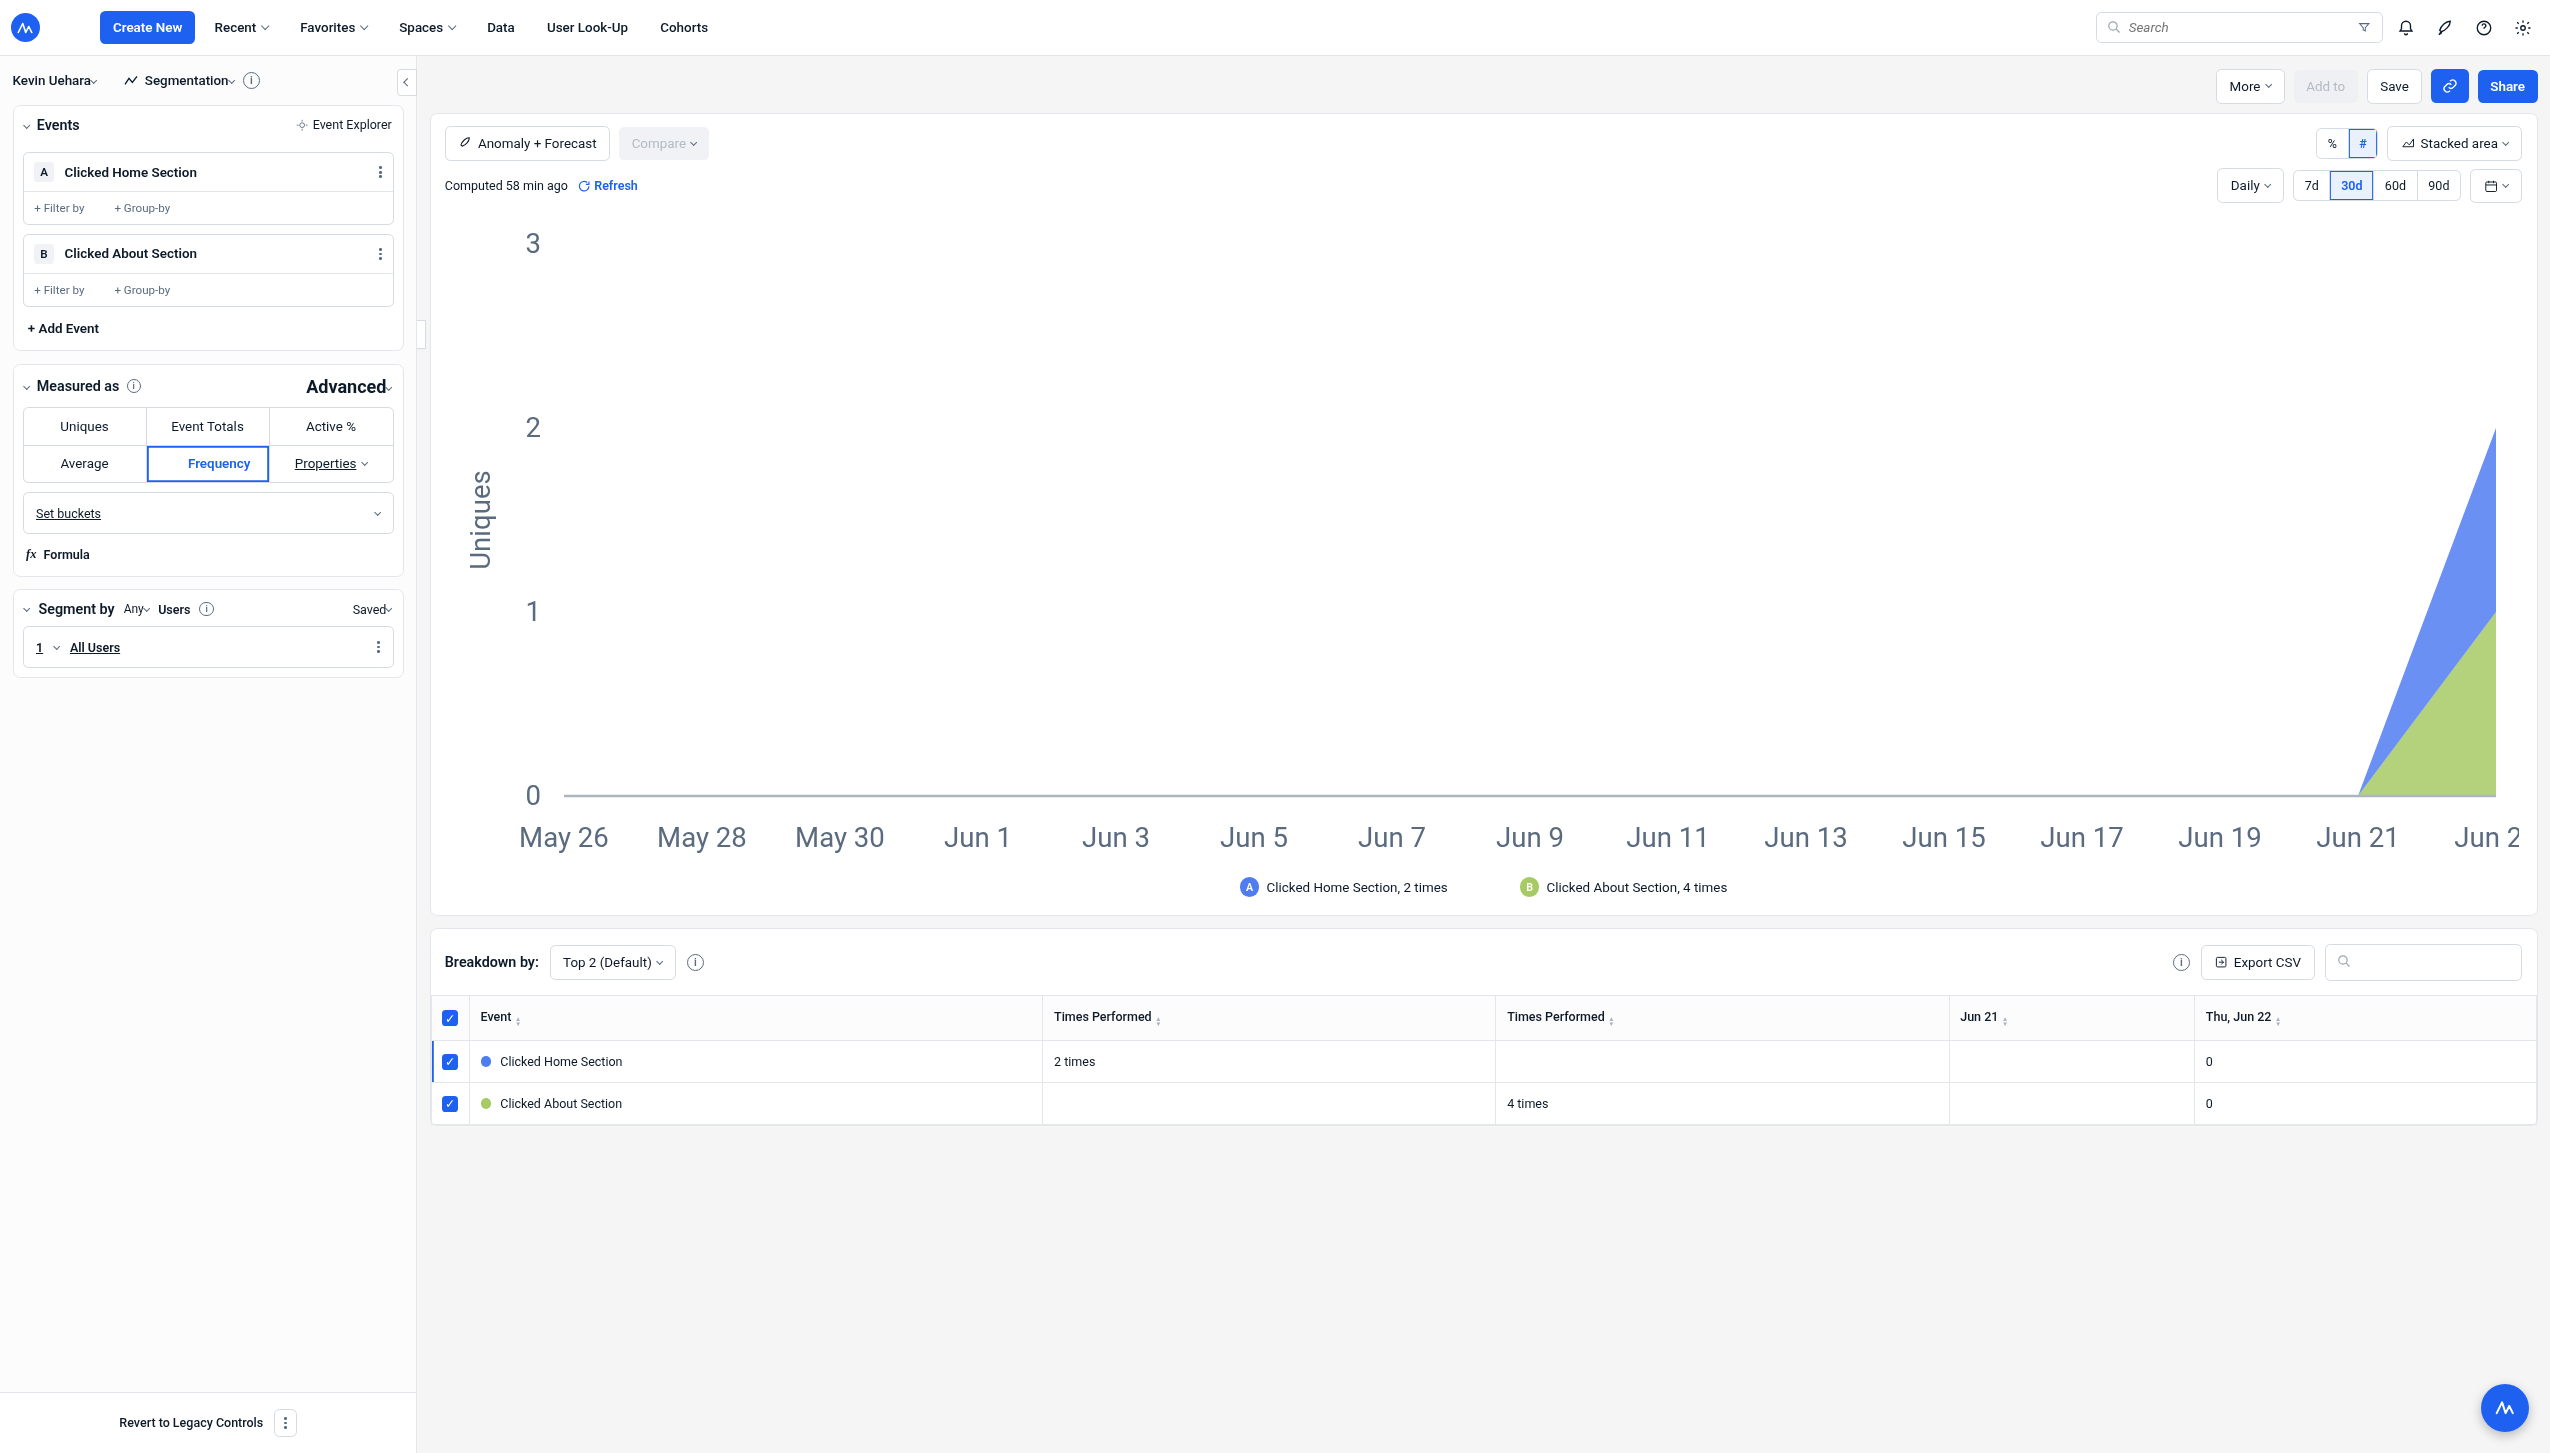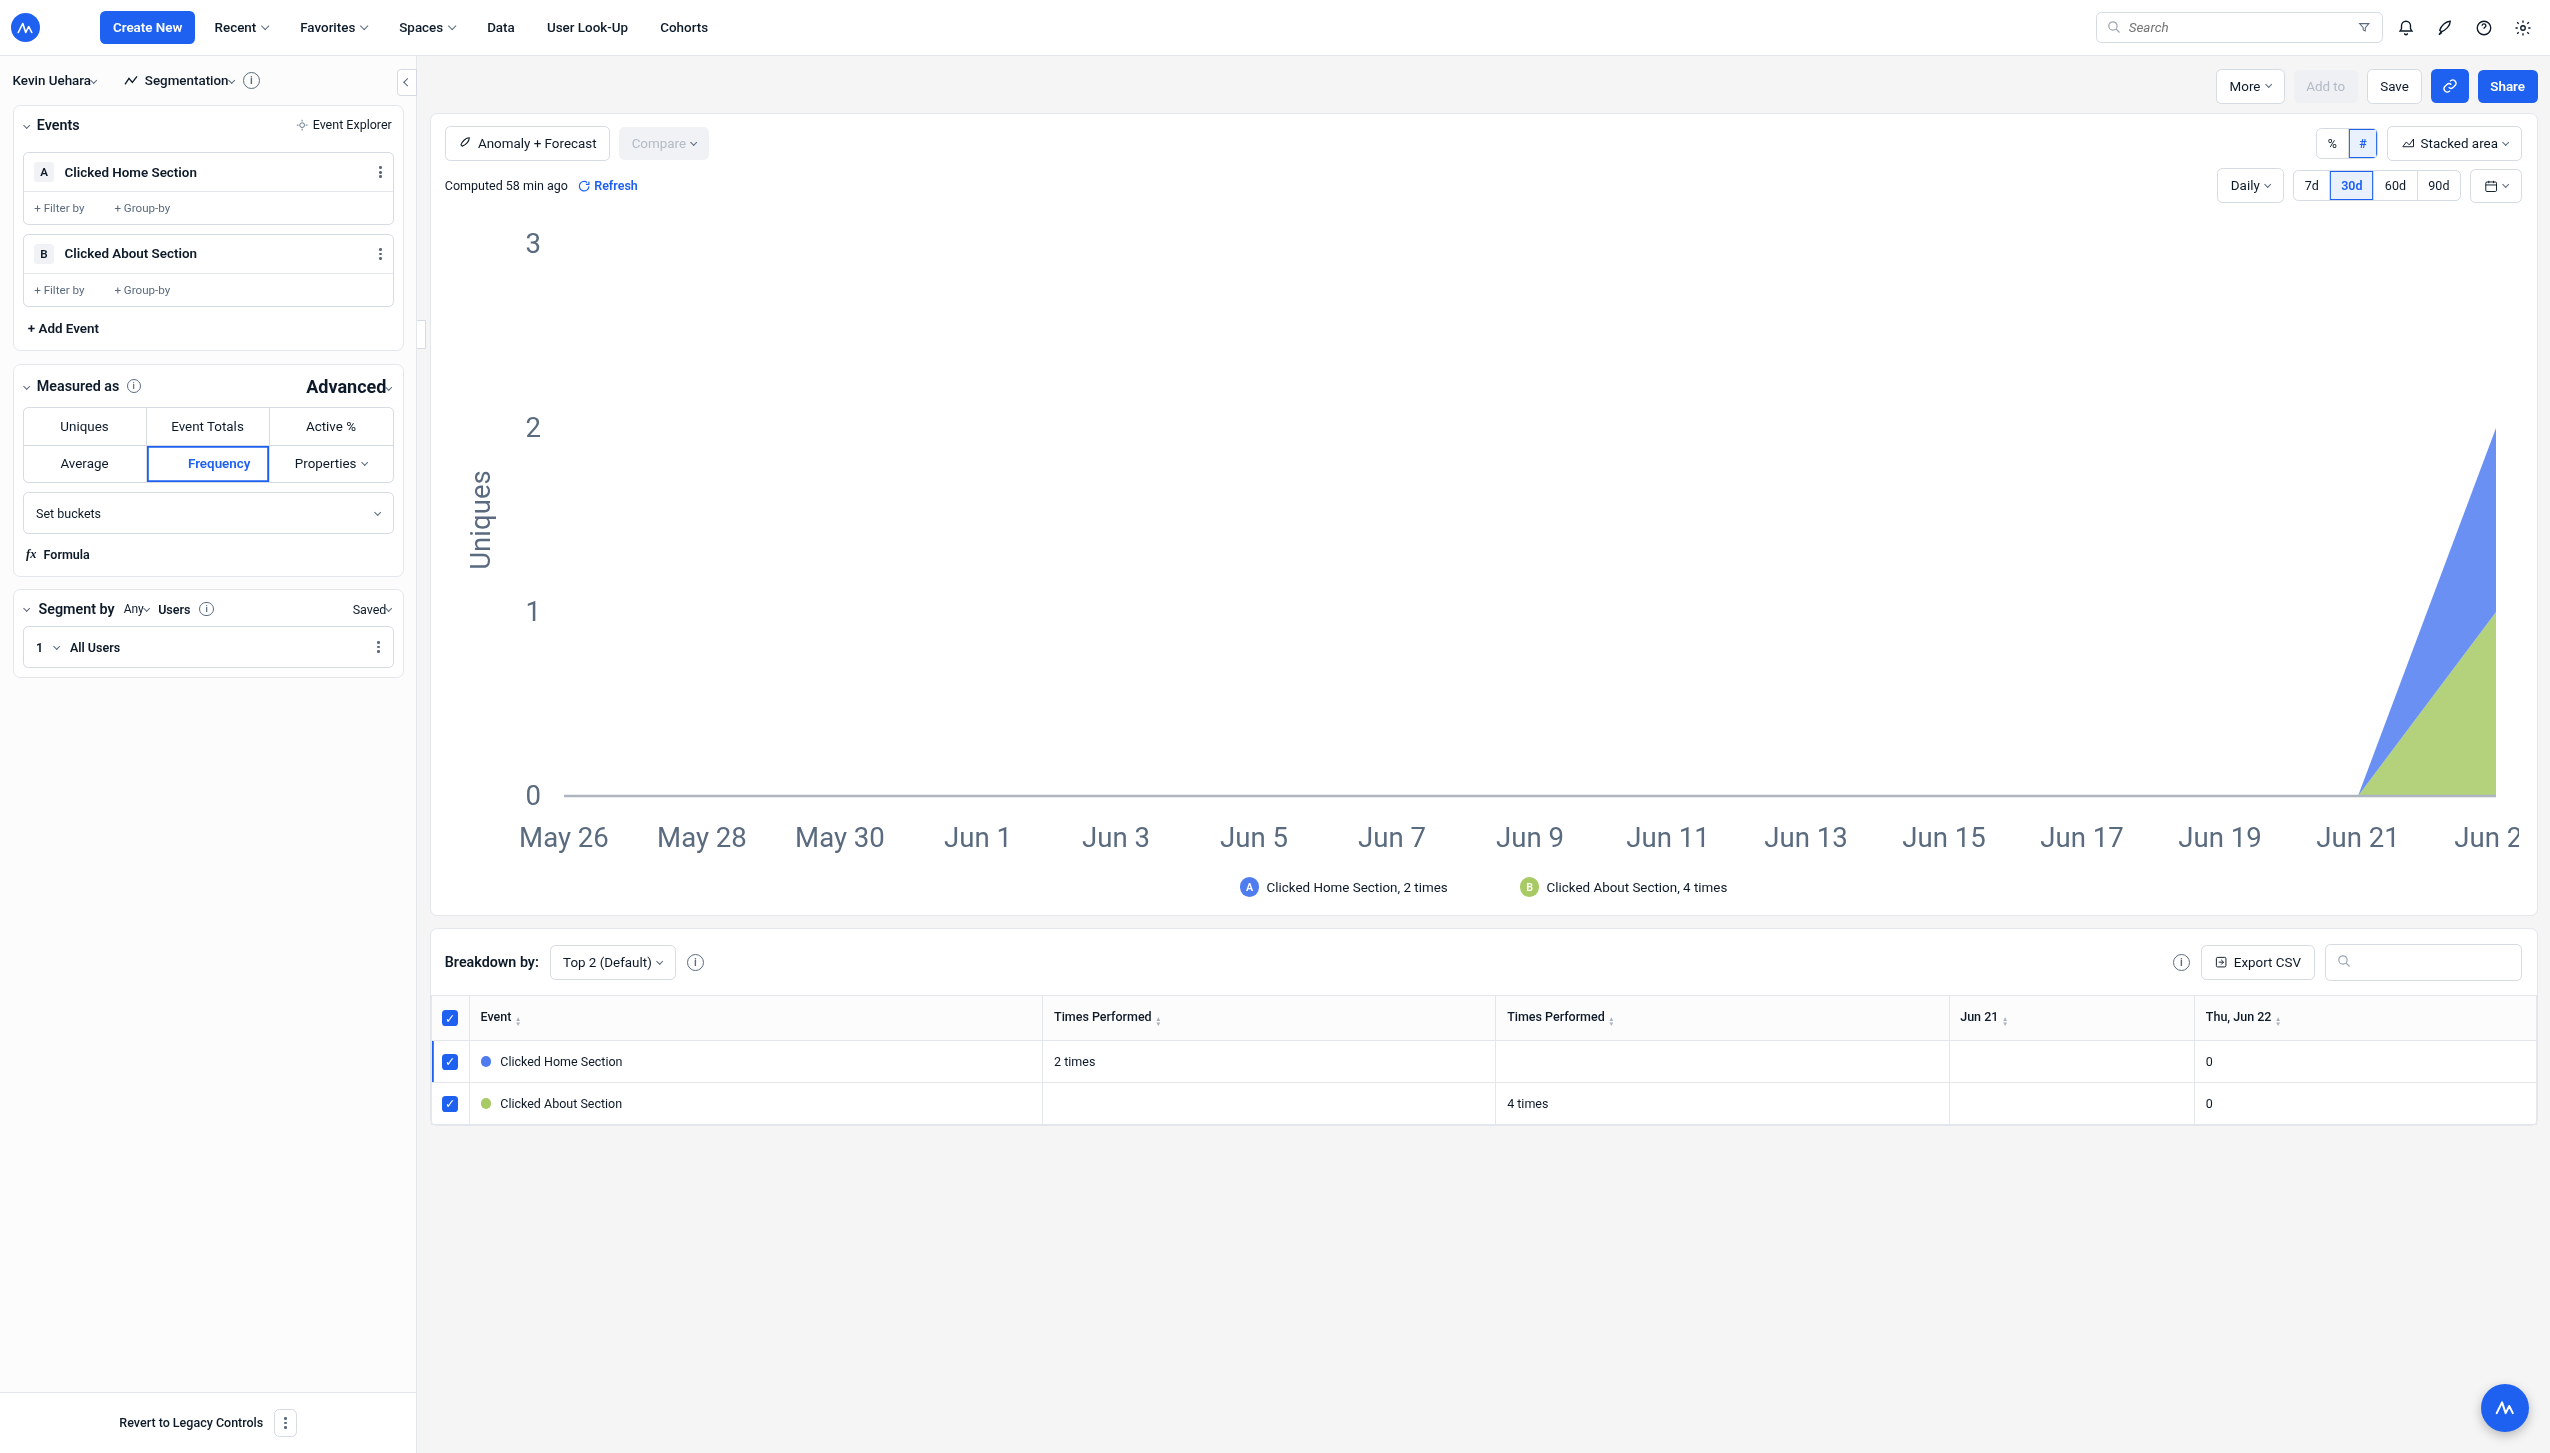--- a/index.html
+++ b/index.html
@@ -34,22 +34,22 @@
 .kebab span{width:2.7px;height:2.7px;background:#5a6b7f;border-radius:50%;}
 .event-bottom{border-top:0.9px solid #e3e7ec;padding:9px 10.7px;display:flex;gap:30px;}
 .event-bottom a{color:#5a6b7f;font-size:11.6px;}
 .add-event{padding:5.4px 14.3px 14.3px;}
 .add-event a{font-weight:600;font-size:13.4px;}
 .seg-grid{display:grid;grid-template-columns:repeat(3,1fr);border:0.9px solid #d5dbe3;border-radius:5.4px;margin:0 9px;}
 .seg-grid .cell{padding:10.7px 3.6px;text-align:center;border-right:0.9px solid #d5dbe3;border-bottom:0.9px solid #d5dbe3;font-size:13.4px;cursor:pointer;}
 .seg-grid .cell:nth-child(3n){border-right:none;}
 .seg-grid .cell:nth-child(n+4){border-bottom:none;}
 .seg-grid .cell.active{box-shadow:inset 0 0 0 1.8px #1e61f0;color:#1e61f0;font-weight:600;padding-left:27px;}
-.dropdown{border:0.9px solid #d5dbe3;border-radius:5.4px;margin:9px;padding:12.5px;display:flex;justify-content:space-between;align-items:center;cursor:pointer;}
-.props-btn{display:inline-flex;align-items:center;gap:5.4px;justify-content:center;}
+.dropdown{border:0.9px solid #d5dbe3;border-radius:5.4px;margin:9px;padding:12.5px;display:flex;justify-content:space-between;align-items:center;cursor:pointer;text-decoration:underline;}
+.props-btn{display:inline-flex;align-items:center;gap:5.4px;justify-content:center;text-decoration:underline;}
 .rightcol{flex:1;display:flex;flex-direction:column;overflow:auto;}
 .toolbar{padding:12.5px 12.5px 9px;display:flex;align-items:center;justify-content:flex-end;gap:9px;}
 .card{background:#fff;border:0.9px solid #e3e7ec;border-radius:7.2px;margin:0 12.5px 12.5px;}
 .chart-head{padding:12.5px 14.3px 0;display:flex;align-items:center;gap:9px;flex-wrap:wrap;}
 .pill-group{display:inline-flex;border:0.9px solid #d5dbe3;border-radius:5.4px;overflow:hidden;}
 .pill-group .pill{padding:7.2px 10.7px;font-size:12.5px;cursor:pointer;border-right:0.9px solid #d5dbe3;}
 .pill-group .pill:last-child{border-right:none;}
 .pill.active{background:#e9f0fe;color:#1e61f0;font-weight:600;box-shadow:inset 0 0 0 0.9px #1e61f0;}
 .chart-area{padding:18px 18px 9px;position:relative;}
 svg text{font-size:12px;fill:#5a6b7f;}

